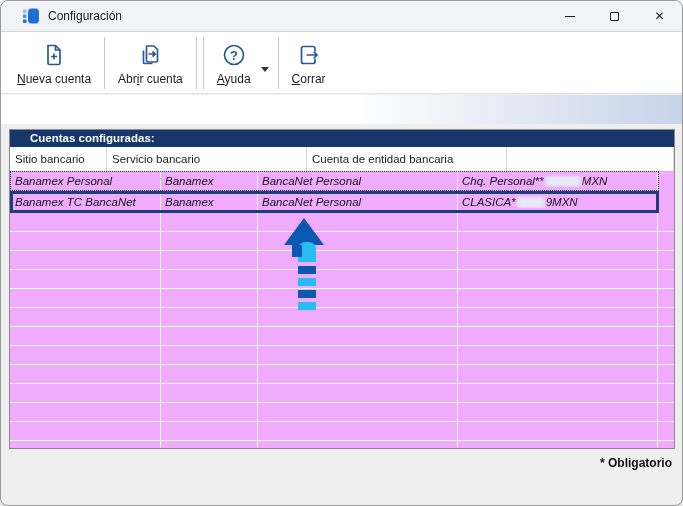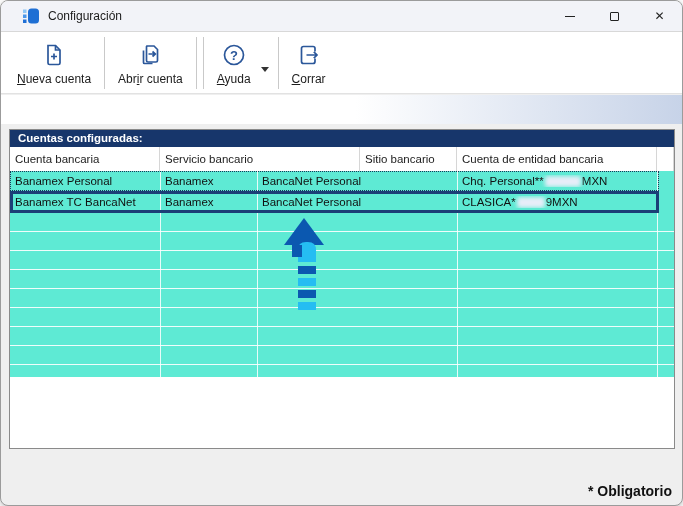--- a/index.html
+++ b/index.html
@@ -26,44 +26,44 @@
   .tlabel .u { text-decoration:underline; }
   .tsep { width:1px; height:52px; background:#c9c9c9; margin:0 3px; }
   .ddwrap { display:flex; align-items:center; }
   .dd-arrow { width:0; height:0; border-left:4px solid transparent; border-right:4px solid transparent; border-top:5px solid #333; margin:14px 6px 0 0; }
 
   
   .band { position:absolute; left:0; top:94px; width:100%; height:29px; background:linear-gradient(90deg,#ffffff 0%,#ffffff 52%,#c7d3e8 100%); }
 
   
   .table { position:absolute; left:8px; top:128px; width:666px; height:320px; border:1px solid #8a8a8a; background:#ffffff; }
-  .caption { height:17px; background:#17366b; color:#ffffff; font-size:11.5px; font-weight:bold; line-height:17px; padding-left:8px; }
+  .caption { height:17px; background:#17366b; color:#ffffff; font-size:11.5px; font-weight:bold; line-height:17px; padding-left:20px; }
   .thead { height:24px; background:#ffffff; display:flex; align-items:center; }
   .hcell { font-size:11.5px; color:#222; padding-left:5px; height:100%; display:flex; align-items:center; border-right:1px solid #d6d6d6; overflow:hidden; white-space:nowrap; }
   .c0 { width:150px; } .c1 { width:97px; } .c2 { width:200px; } .c3 { width:200px; } .c4 { flex:1; }
-  .tbody { position:relative; height:206px; background:#5eead4; overflow:hidden; }
+  .tbody { position:relative; height:277px; background:#f0abfc; overflow:hidden;font-style:italic; }
   .vline { position:absolute; top:0; bottom:0; width:1px; background:rgba(255,255,255,.85); z-index:1; }
   .vl0 { left:150px; } .vl1 { left:247px; } .vl2 { left:447px; } .vl3 { left:647px; }
   .drow { position:relative; display:flex; align-items:center; z-index:2; }
   .drow.r0 { height:20px; } .drow.r1 { height:22px; }
   .cell { font-size:11.5px; color:#111; padding-left:5px; overflow:hidden; white-space:nowrap; }
   .overlay { position:absolute; left:0; top:0; width:649px; height:100%; pointer-events:none; z-index:3; }
   .overlay.dotted { border:1px dotted #1b3558; }
   .overlay.selected { border:3px solid #1b3f77; }
   .redact { display:inline-block; height:11px; vertical-align:middle; background:#e7edf8; filter:blur(2px); border-radius:2px; margin:0 1px; }
   .redact.w1 { width:36px; } .redact.w2 { width:28px; }
   .erow { height:19px; border-bottom:1px solid rgba(255,255,255,.9); }
 
   
   .uparrow { position:absolute; left:274px; top:47px; z-index:4; }
 
   
   .hints { position:absolute; left:8px; top:450px; font-size:11.5px; color:#2633ad; white-space:nowrap; }
   .hints span { margin-right:24px; }
-  .required { position:absolute; right:10px; top:482px; font-size:14px; font-weight:bold; color:#111; }
+  .required { position:absolute; right:10px; top:455px; font-size:12px; font-weight:bold; color:#111; }
 </style>
 </head>
 <body>
 
 <div class="window">
 
   <div class="titlebar">
     <span class="appicon">
       <svg width="18" height="18" viewBox="0 0 18 18">
         <rect x="1" y="2.5" width="3.5" height="3.5" fill="#8ec6f5"></rect>
@@ -142,23 +142,22 @@
       <span class="tlabel"><span></span><span class="u">C</span><span>orrar</span></span>
     </div>
   </div>
 
   <div class="band"></div>
 
   <div class="table">
     <div class="caption">Cuentas configuradas:</div>
 
     <div class="thead">
-      <div class="hcell c0">Cuenta bancaria</div>
+      <div class="hcell c1">Sitio bancario</div>
       <div class="hcell c2">Servicio bancario</div>
-      <div class="hcell c1">Sitio bancario</div>
       <div class="hcell c3">Cuenta de entidad bancaria</div>
       <div class="hcell c4"></div>
     </div>
 
     <div class="tbody">
       <div class="vline vl0"></div>
       <div class="vline vl1"></div>
       <div class="vline vl2"></div>
       <div class="vline vl3"></div>
 

